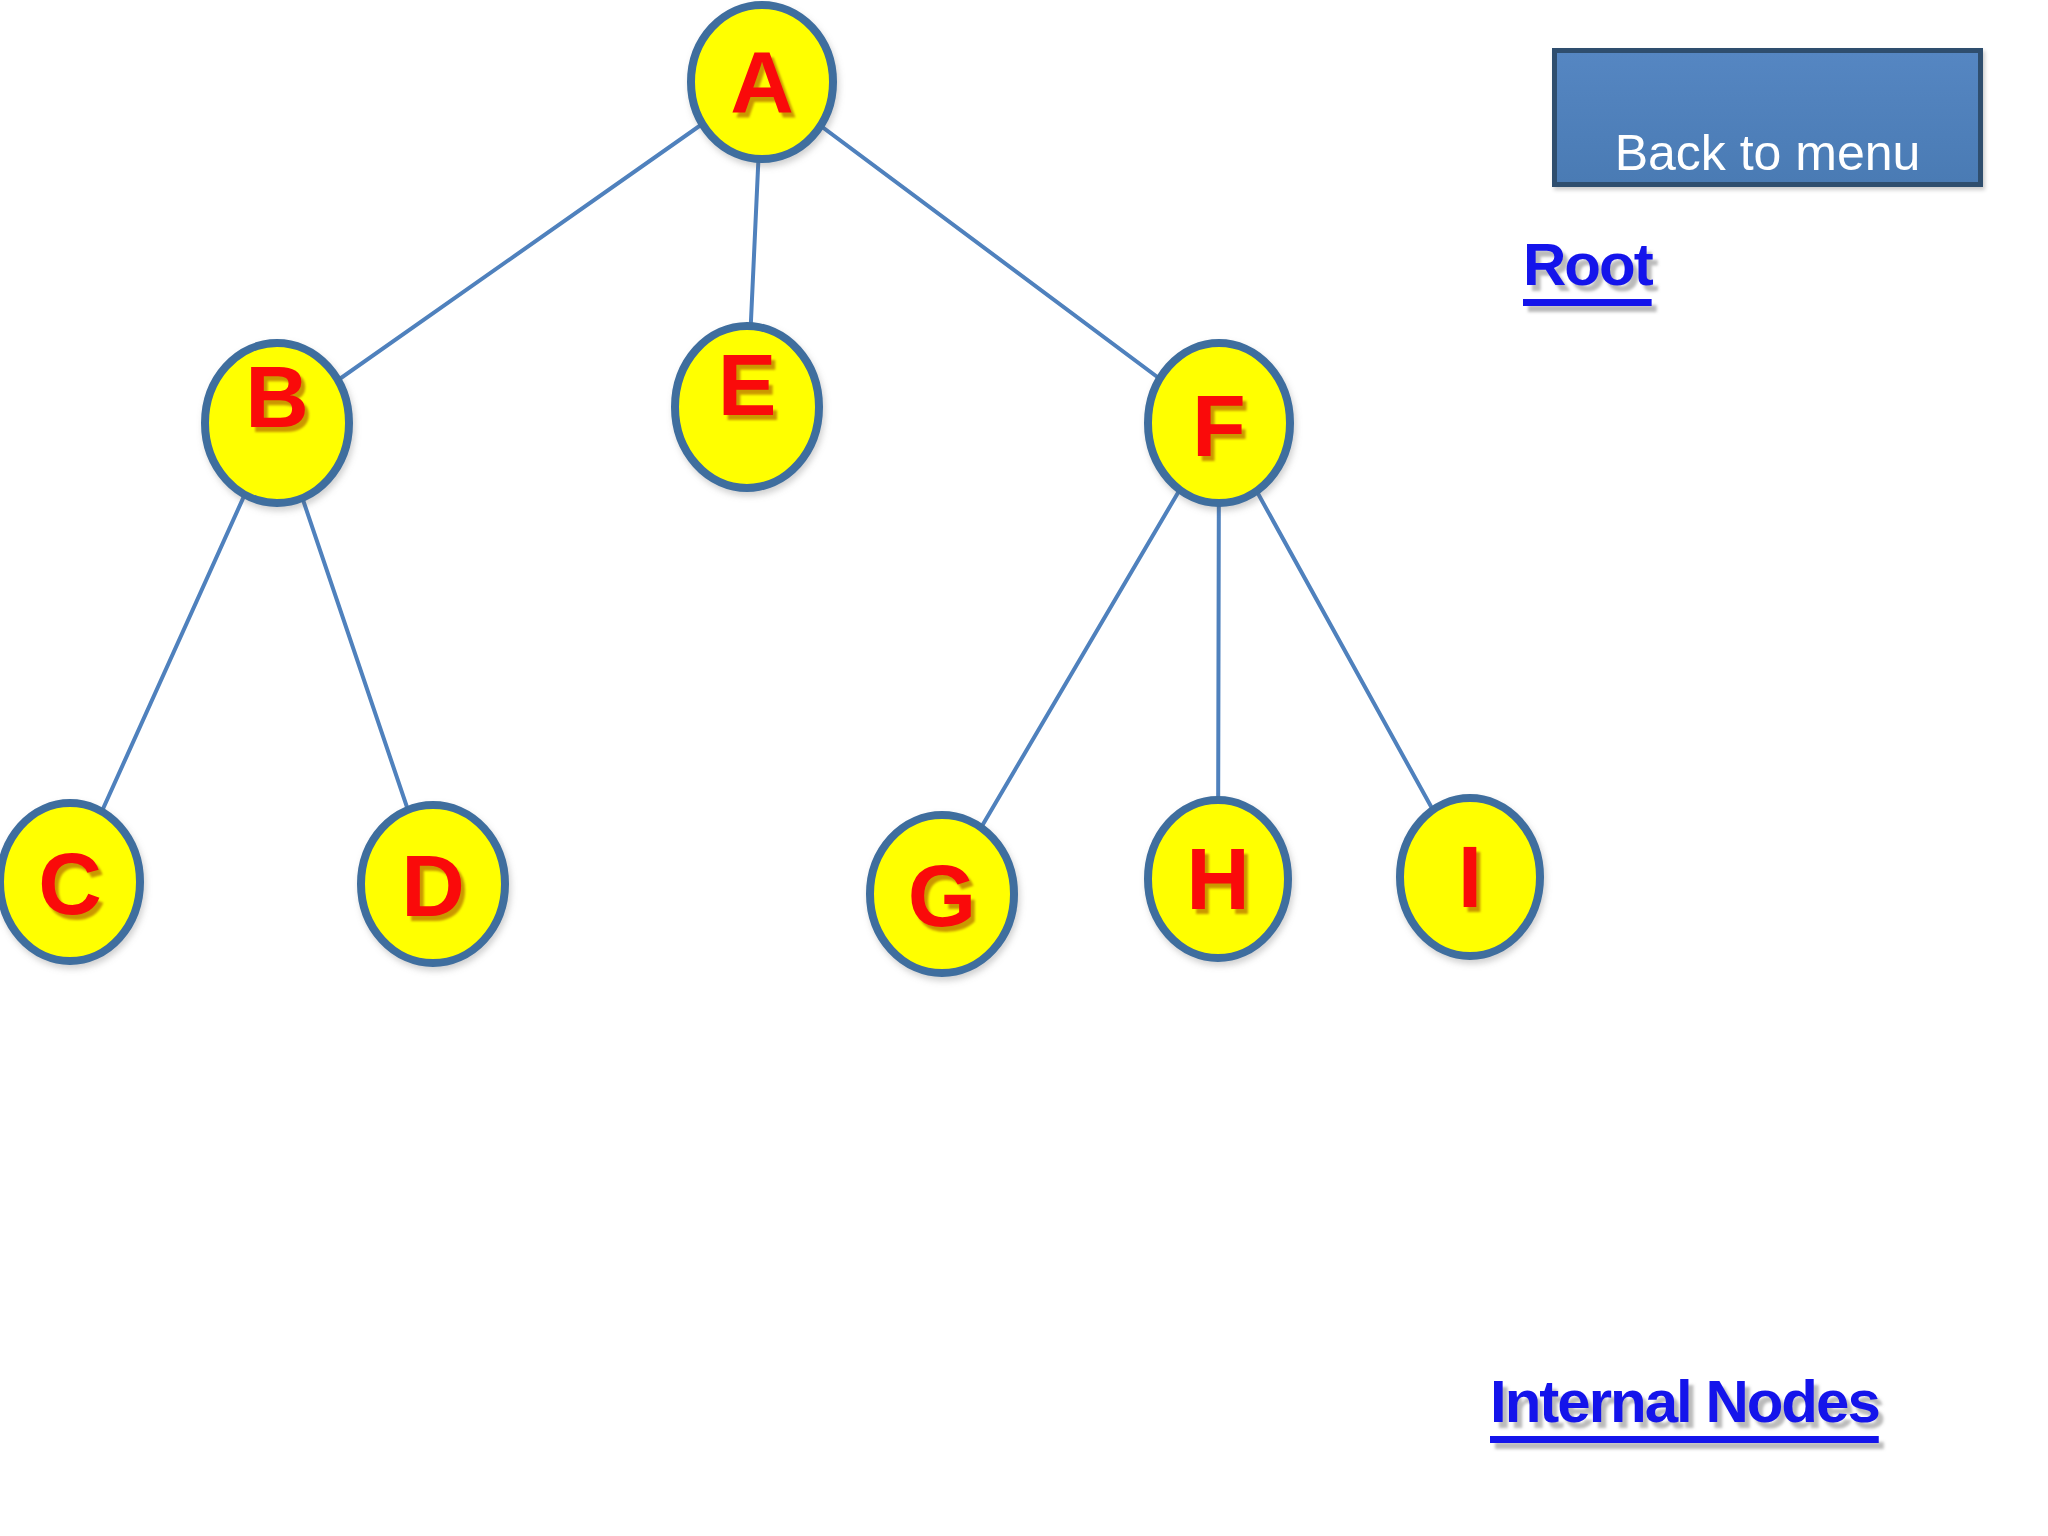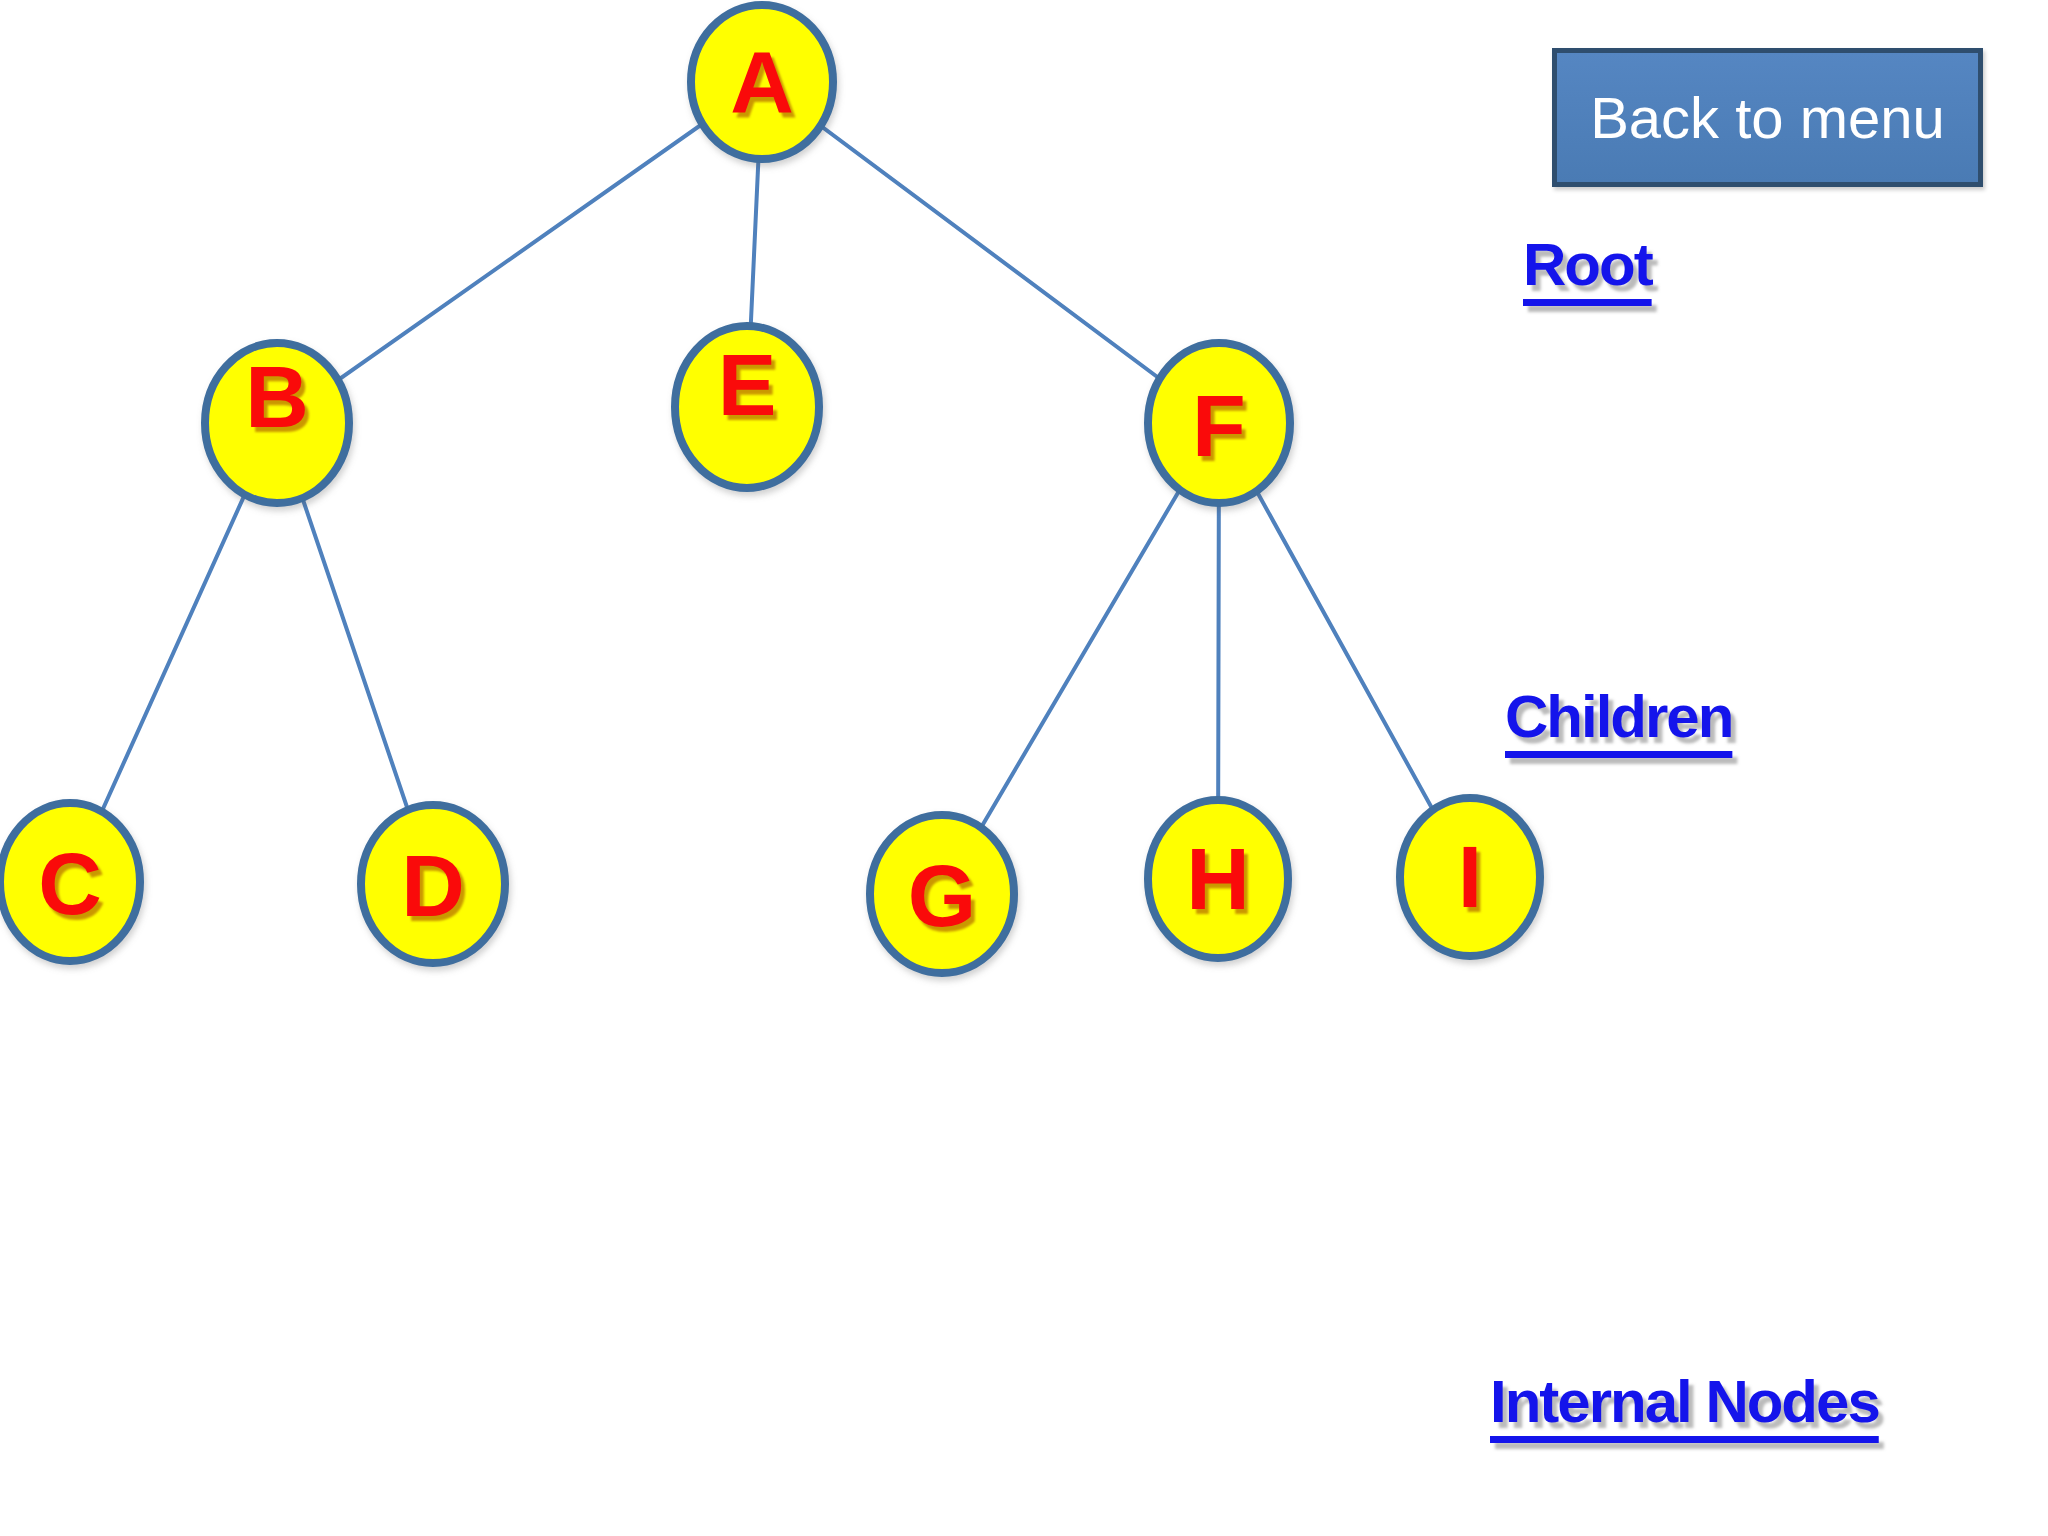--- a/index.html
+++ b/index.html
@@ -32,22 +32,22 @@
 
   
   .back-btn {
     position: absolute;
     left: 1552px; top: 48px;
     width: 431px; height: 139px;
     box-sizing: border-box;
     background: linear-gradient(#5586C2, #4A7BB4);
     border: 5px solid #2F4E6E;
     color: #FFFFFF;
-    font-size: 58px;
-    display: flex; align-items: center; justify-content: center;
+    font-size: 50px;
+    display: flex; align-items: flex-end; justify-content: center;
     cursor: pointer;
     box-shadow: 2px 3px 4px rgba(0,0,0,0.2);
   }
 
   
   .prompt {
     position: absolute;
     left: 992px; top: 233px;
     color: #FA0A0A;
     font-size: 84px;
@@ -127,16 +127,15 @@
       <text x="1470" y="907">I</text>
     </g>
   </svg>
 
   <div class="back-btn">
     <span>Back to menu</span>
   </div>
 
 
   <a class="menu-link" style="left:1523px; top:235px;">Root</a>
-  <a class="menu-link" style="left:1505px; top:687px;">Children</a>
   <a class="menu-link" style="left:1490px; top:1372px;">Internal Nodes</a>
 
 </div>
 
 </body></html>

